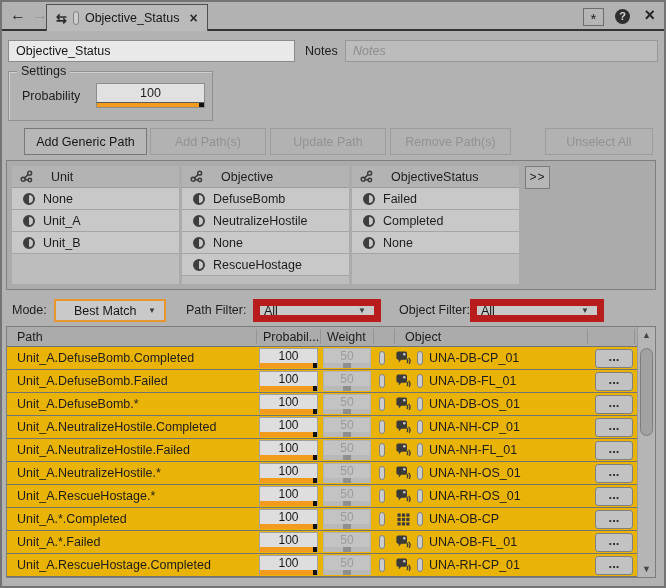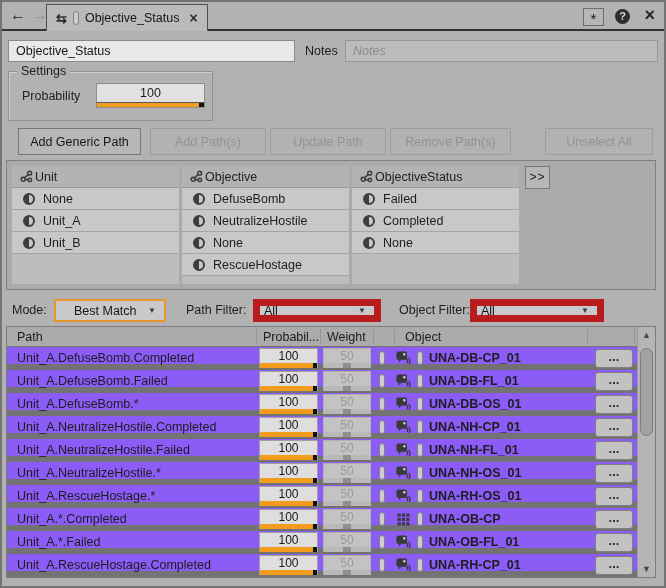--- a/index.html
+++ b/index.html
@@ -42,50 +42,50 @@
   .prob-ctrl .bar { height:6px; background:#f29b1c; border:1px solid #8d8d8d; border-top-color:#5a5a5a; position:relative; }
   .nub { position:absolute; right:0; top:0; width:5px; height:100%; background:#111; }
 
   
   .tbtn { position:absolute; top:126px; height:27px; background:#b7b7b7; border:1px solid #787878; display:flex; align-items:center; justify-content:center; color:#161616; }
   .tbtn.disabled { color:#929292; border-color:#9d9d9d; background:#b2b2b2; }
 
   
   .sel-panel { position:absolute; left:4px; top:158px; width:650px; height:130px; background:#ababab; border:1px solid #7f7f7f; }
   .sel-col { position:absolute; top:5px; bottom:5px; width:167px; background:#bdbdbd; }
-  .sel-head { height:22px; background:#b3b3b3; border-bottom:1px solid #9c9c9c; display:flex; align-items:center; gap:2px; padding:0 8px; }
+  .sel-head { height:22px; background:#b3b3b3; border-bottom:1px solid #9c9c9c; display:flex; align-items:center; gap:18px; padding:0 8px; }
   .sel-item { height:22px; background:#c8c8c8; border-bottom:1px solid #a5a5a5; display:flex; align-items:center; gap:8px; padding:0 11px; }
   .half-icon { width:12px; height:12px; border-radius:50%; border:2px solid #3e3e3e; background:linear-gradient(90deg,#3e3e3e 0 50%,rgba(0,0,0,0) 50%); flex:none; }
   .expand-btn { position:absolute; left:518px; top:5px; width:25px; height:23px; border:1px solid #7b7b7b; background:#b7b7b7; text-align:center; line-height:21px; letter-spacing:1px; font-size:12px; color:#222; }
 
   
   .flabel { position:absolute; top:301px; }
   .dd { position:absolute; top:297px; height:23px; background:#c9c9c9; border:7px solid #b91c1c; display:flex; align-items:center; padding:0 4px; color:#161616; }
   .dd.focus { border:2px solid #e8962e; padding:0 18px; }
   .dd .arrow { position:absolute; right:8px; font-size:8px; color:#3a3a3a; }
 
   
   .grid-panel { position:absolute; left:4px; top:324px; width:650px; height:252px; border:1px solid #7c7c7c; background:#c7c7c7; overflow:hidden; }
   .grid-head { position:absolute; left:0; top:0; right:18px; height:20px; background:#ababab; border-bottom:1px solid #737373; }
   .hcell { position:absolute; top:3px; color:#1c1c1c; }
   .vsep { position:absolute; top:2px; bottom:2px; width:1px; background:#949494; }
   .grid-body { position:absolute; left:0; top:20px; right:18px; bottom:0; overflow:hidden; }
-  .grow { height:23px; border-bottom:6px solid #737373; position:relative; background:#8b5cf6; }
+  .grow { height:23px; border-bottom:1px solid #737373; position:relative; background:#eab308; }
   .cell-path { position:absolute; left:10px; top:4px; white-space:nowrap; }
   .prob-cell { position:absolute; left:252px; top:1px; width:59px; }
   .spin-val { height:15px; text-align:center; font-size:12px; line-height:15px; }
   .prob-cell .spin-val { background:#dedede; border:1px solid #a0a0a0; border-bottom:none; color:#161616; }
   .prob-cell .bar { height:5px; background:#f29b1c; border-left:1px solid #a0a0a0; border-right:1px solid #a0a0a0; position:relative; }
   .prob-cell .nub { width:4px; }
   .weight-cell { position:absolute; left:316px; top:1px; width:48px; }
   .weight-cell .spin-val { background:#c3c3c3; border:1px solid #b2b2b2; border-bottom:none; color:#9b9b9b; }
   .weight-cell .slider { height:5px; background:#b9b9b9; border-left:1px solid #b2b2b2; border-right:1px solid #b2b2b2; position:relative; }
   .thumb { position:absolute; left:50%; margin-left:-4px; top:0; width:8px; height:5px; background:#8f8f8f; }
   .row-capsule { position:absolute; left:372px; top:4px; }
-  .obj-cell { position:absolute; left:389px; top:3px; display:flex; align-items:center; gap:6px;font-weight:bold; }
+  .obj-cell { position:absolute; left:389px; top:3px; display:flex; align-items:center; gap:6px; }
   .obj-icon { width:15px; height:15px; flex:none; }
   .menu-btn { position:absolute; left:588px; top:2px; width:38px; height:19px; border:1px solid #7f7f7f; border-radius:3px; background:#c2c2c2; text-align:center; line-height:13px; font-size:13px; font-weight:bold; color:#2d2d2d; }
   .vscroll { position:absolute; top:0; right:0; bottom:0; width:18px; background:#b5b5b5; border-left:1px solid #9a9a9a; }
   .sbtn { position:absolute; left:0; right:0; height:16px; text-align:center; font-size:9px; color:#454545; line-height:16px; }
   .sbtn.up { top:0; }
   .sbtn.down { bottom:0; }
   .sthumb { position:absolute; left:2px; right:2px; top:21px; height:88px; background:#a2a2a2; border:1px solid #7c7c7c; border-radius:8px; }
 </style>
 </head>
 <body>
@@ -114,21 +114,21 @@
     <span class="settings-legend">Settings</span>
     <span class="prob-label">Probability</span>
     <div class="prob-ctrl">
       <div class="val">100</div>
       <div class="bar">
           <span class="nub"></span>
         </div>
     </div>
   </div>
 
-  <div class="tbtn" style="left:16px;width:123px">Add Generic Path</div>
+  <div class="tbtn" style="left:22px;width:123px">Add Generic Path</div>
   <div class="tbtn disabled" style="left:148px;width:116px">Add Path(s)</div>
   <div class="tbtn disabled" style="left:268px;width:116px">Update Path</div>
   <div class="tbtn disabled" style="left:388px;width:121px">Remove Path(s)</div>
   <div class="tbtn disabled" style="left:543px;width:108px">Unselect All</div>
 
   <div class="sel-panel">
     <div class="sel-col" style="left:5px">
       <div class="sel-head">
         <svg width="13" height="13" viewBox="0 0 12 12" fill="none" stroke="#3c3c3c" stroke-width="1.4">
             <circle cx="2.9" cy="8.6" r="1.8"></circle>

